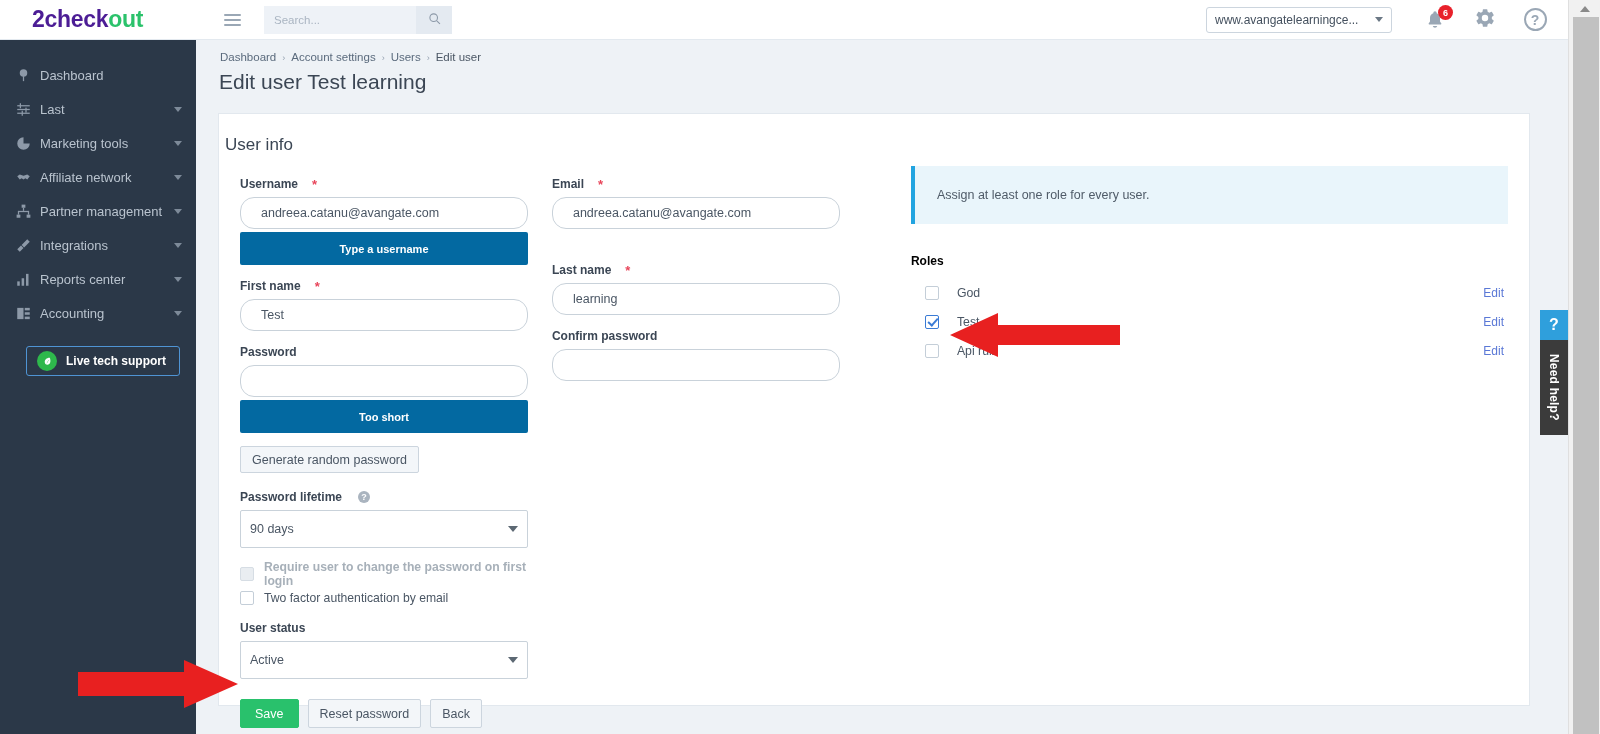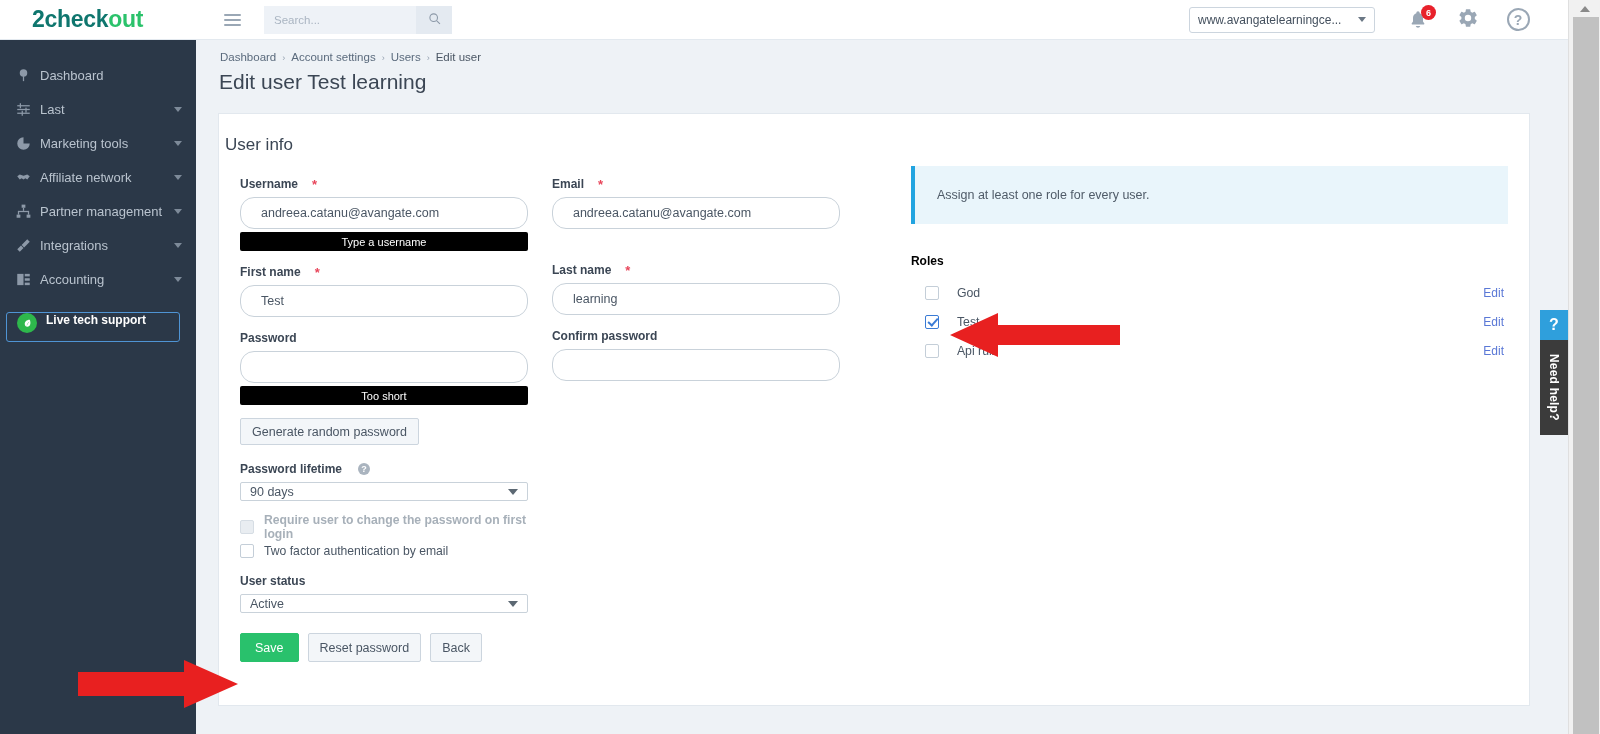--- a/index.html
+++ b/index.html
@@ -16,21 +16,21 @@
   .topbar {
     position: absolute; top: 0; left: 0; width: 1568px; height: 40px;
     background: #ffffff; border-bottom: 1px solid #e3e9ef;
     display: flex; align-items: center;
     z-index: 20;
   }
   .logo {
     width: 196px; padding-left: 32px; font-size: 23px; font-weight: bold;
     letter-spacing: -0.3px; line-height: 1;
   }
-  .logo .b { color: #0f766e; }
+  .logo .b { color: #4c1d95; }
   .logo .g { color: #2bc26b; }
 
   .hamburger {
     width: 44px; display: flex; flex-direction: column; justify-content: center;
     align-items: center; gap: 3px; cursor: pointer; margin-left: 14px;
   }
   .hamburger span { display: block; width: 17px; height: 2px; background: #9aa7b5; border-radius: 1px; }
 
   .searchwrap { display: flex; height: 28px; margin-left: 10px; }
   .searchbox {
@@ -39,21 +39,21 @@
     font-family: "Liberation Sans", sans-serif; outline: none;
   }
   .searchbox::placeholder { color: #aab5c2; }
   .searchbtn {
     width: 36px; height: 28px; background: #e4eaf1; border: none; cursor: pointer;
     display: flex; align-items: center; justify-content: center;
   }
   .searchbtn svg { width: 13px; height: 13px; fill: none; stroke: #8c99a8; stroke-width: 2; }
 
   .topright {
-    margin-left: auto; display: flex; align-items: center; gap: 0px; padding-right: 25px;
+    margin-left: auto; display: flex; align-items: center; gap: 0px; padding-right: 8px;
   }
   .acctsel {
     width: 186px; height: 26px; border: 1px solid #ccd5de; border-radius: 3px;
     background: #fff; display: flex; align-items: center; padding: 0 8px;
     font-size: 12px; color: #44505e; cursor: pointer; margin-right: 18px;
   }
   .acctsel .acctlabel { flex: 1; overflow: hidden; white-space: nowrap; }
   .caret { width: 0; height: 0; border-left: 4px solid transparent; border-right: 4px solid transparent;
            border-top: 5px solid #6b7885; margin-left: 6px; }
 
@@ -100,22 +100,22 @@
   .navicon { width: 24px; display: flex; align-items: center; justify-content: flex-start; }
   .navicon svg { width: 15px; height: 15px; fill: #8d99a8; }
   .navlabel { flex: 1; }
   .navcaret {
     width: 0; height: 0; border-left: 4px solid transparent; border-right: 4px solid transparent;
     border-top: 5px solid #7d8a99;
   }
   .navitem + .navitem { margin-top: 0px; }
 
   .support {
-    margin: 16px 16px 0 6px; height: 30px; border: 1px solid #4f94d4; border-radius: 3px;
-    display: flex; gap: 9px; padding-left: 10px; cursor: pointer;
+    margin: 16px 16px 0 26px; height: 30px; border: 1px solid #4f94d4; border-radius: 3px;
+    display: flex; align-items: center; gap: 9px; padding-left: 10px; cursor: pointer;
   }
   .support .circ {
     width: 20px; height: 20px; border-radius: 50%; background: #2eb84c;
     display: flex; align-items: center; justify-content: center;
   }
   .support .circ svg { width: 11px; height: 11px; fill: #fff; }
   .support .stext { color: #ffffff; font-size: 12px; font-weight: bold; }
 
   
   .pagehead {
@@ -149,34 +149,34 @@
     font-size: 9px; display: inline-flex; align-items: center; justify-content: center;
     font-weight: bold; margin-left: 2px;
   }
   .inp {
     width: 100%; height: 32px; border: 1px solid #c9d2da; border-radius: 14px;
     padding: 0 20px; font-size: 12.5px; color: #4a5664;
     font-family: "Liberation Sans", sans-serif; background: #fff; outline: none;
   }
   .fgroup { margin-bottom: 14px; }
   .strength {
-    width: 100%; height: 19px; background: #000000; border-radius: 2px;
-    color: #fff; font-size: 11px; font-weight: normal; display: flex;
+    width: 100%; height: 33px; background: #0369a1; border-radius: 2px;
+    color: #fff; font-size: 11px; font-weight: bold; display: flex;
     align-items: center; justify-content: center; margin-top: 3px; margin-bottom: 13px;
   }
   .btn {
     height: 27px; border: 1px solid #ccd5de; background: #f3f6f9; border-radius: 2px;
     font-size: 12.5px; color: #4a5664; padding: 0 11px; cursor: pointer;
     font-family: "Liberation Sans", sans-serif;
   }
   .btn-primary { background: #29c16c; border-color: #29c16c; color: #fff; padding: 0 14px; }
 
   .selectwrap { position: relative; width: 100%; }
   .selbox {
-    width: 100%; height: 19px; border: 1px solid #c9d2da; border-radius: 2px;
+    width: 100%; height: 38px; border: 1px solid #c9d2da; border-radius: 2px;
     padding: 0 9px; font-size: 12.5px; color: #4a5664; background: #fff;
     display: flex; align-items: center; cursor: pointer;
   }
   .selbox .v { flex: 1; }
   .selcaret {
     width: 0; height: 0; border-left: 5px solid transparent; border-right: 5px solid transparent;
     border-top: 6px solid #5c6873;
   }
 
   .chkrow { display: flex; align-items: center; gap: 10px; height: 24px; }
@@ -356,20 +356,31 @@
     <div class="navitem">
       <span class="navicon">
         <svg viewBox="0 0 24 24">
             <path d="M18 2l4 4-9 9-4-4zM8 12l4 4-6 6-4-4z"></path>
           </svg>
       </span>
       <span class="navlabel">Integrations</span>
       <span class="navcaret"></span>
     </div>
 
+    <div class="navitem">
+      <span class="navicon">
+        <svg viewBox="0 0 24 24">
+            <rect x="2" y="15" width="4" height="7"></rect>
+            <rect x="9" y="10" width="4" height="12"></rect>
+            <rect x="16" y="3" width="4" height="19"></rect>
+          </svg>
+      </span>
+      <span class="navlabel">Reports center</span>
+      <span class="navcaret"></span>
+    </div>
 
     <div class="navitem">
       <span class="navicon">
         <svg viewBox="0 0 24 24">
             <rect x="2" y="3" width="10" height="18"></rect>
             <rect x="14" y="3" width="8" height="4"></rect>
             <rect x="14" y="10" width="8" height="4"></rect>
             <rect x="14" y="17" width="8" height="4"></rect>
           </svg>
       </span>

